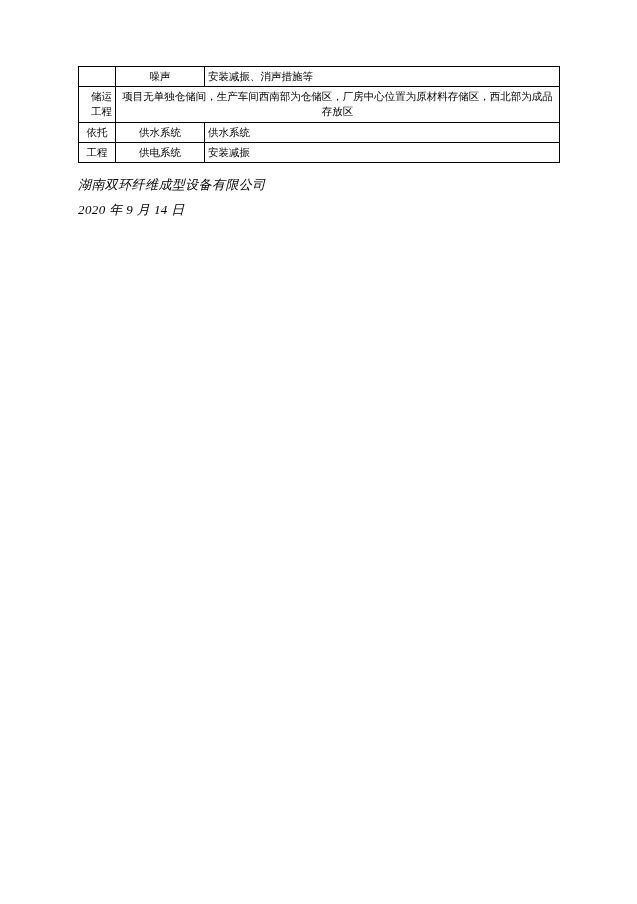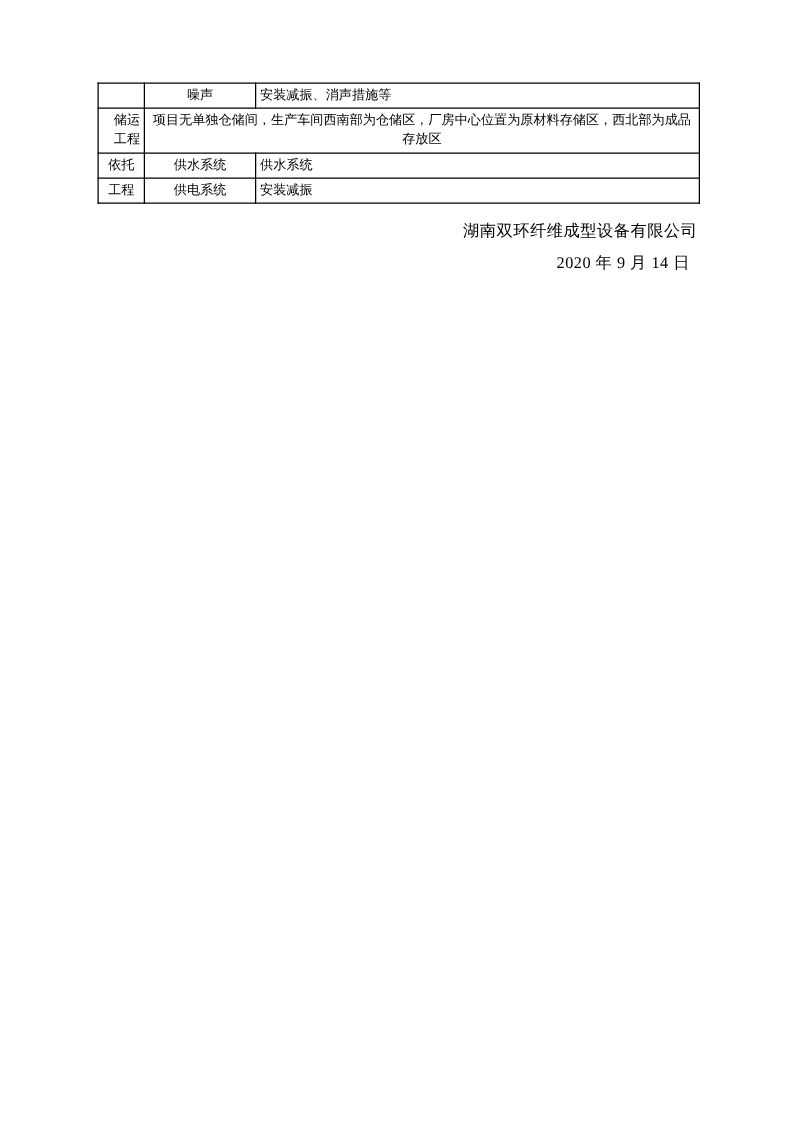--- a/index.html
+++ b/index.html
@@ -56,22 +56,23 @@
     margin-left: 28px;
   }
   .vert-label {
     text-align: right;
     line-height: 1.5;
     white-space: normal;
     word-break: break-all;
   }
   .signature-block {
     margin-top: 10px;
-    text-align: right;
+    text-align: left;
     padding-right: 2px;
+    font-style: italic;
   }
   .sig-line {
     font-size: 13px;
     line-height: 1.9;
     font-family: "Liberation Serif", serif;
     letter-spacing: 0.4px;
   }
   .sig-line.date {
     padding-right: 6px;
   }

